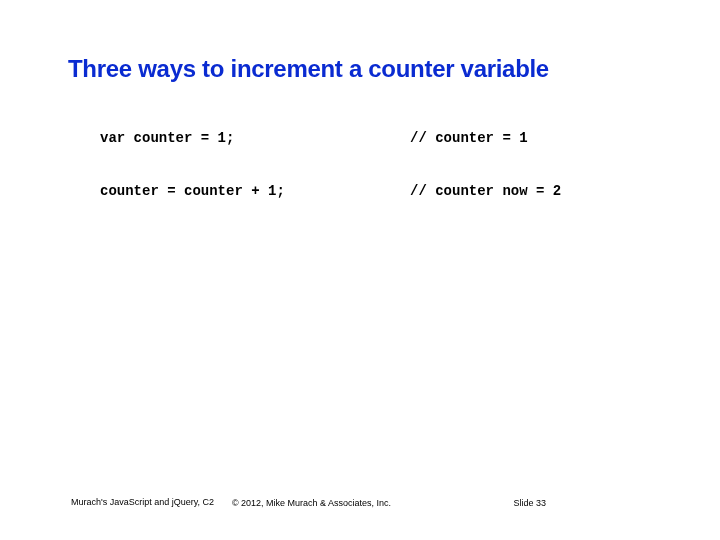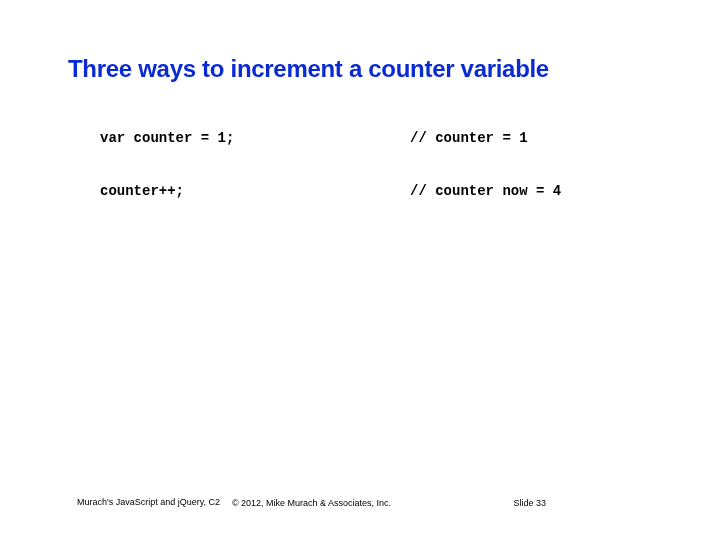--- a/index.html
+++ b/index.html
@@ -49,21 +49,21 @@
   .footer {
     position: absolute;
     bottom: 32px;
     left: 58px;
     right: 58px;
     font-size: 9px;
     color: #000000;
   }
   .footer-left {
     position: absolute;
-    left: 9px;
+    left: 3px;
     bottom: 0;
     width: 160px;
     line-height: 1.2;
     padding-left: 10px;
   }
   .footer-center {
     position: absolute;
     left: 0;
     right: 0;
     bottom: 0;
@@ -79,21 +79,21 @@
 </style>
 </head>
 <body>
 
 <div class="slide">
 
   <div class="title">Three ways to increment a counter variable</div>
 
   <div class="code-block">
     <span class="code-row"><span class="code-left">var counter = 1;</span><span class="code-right">// counter = 1</span></span>
-    <span class="code-row"><span class="code-left">counter++;</span><span class="code-right">// counter now = 4</span></span>
+    <span class="code-row"><span class="code-left">counter = counter + 1;</span><span class="code-right">// counter now = 2</span></span>
   </div>
 
   <div class="footer">
     <div class="footer-left">Murach's JavaScript and jQuery, C2</div>
     <div class="footer-center">© 2012, Mike Murach &amp; Associates, Inc.</div>
     <div class="footer-right">Slide 33</div>
   </div>
 
 </div>
 

